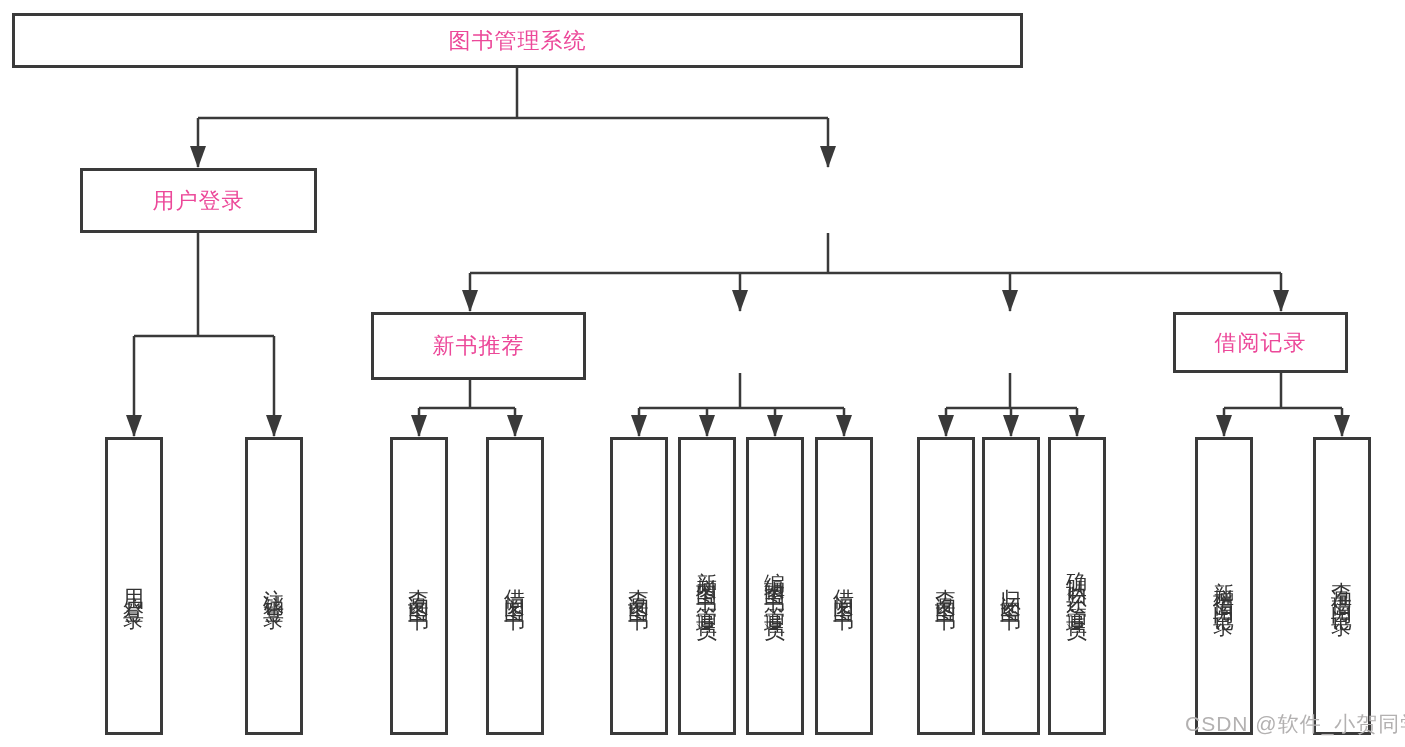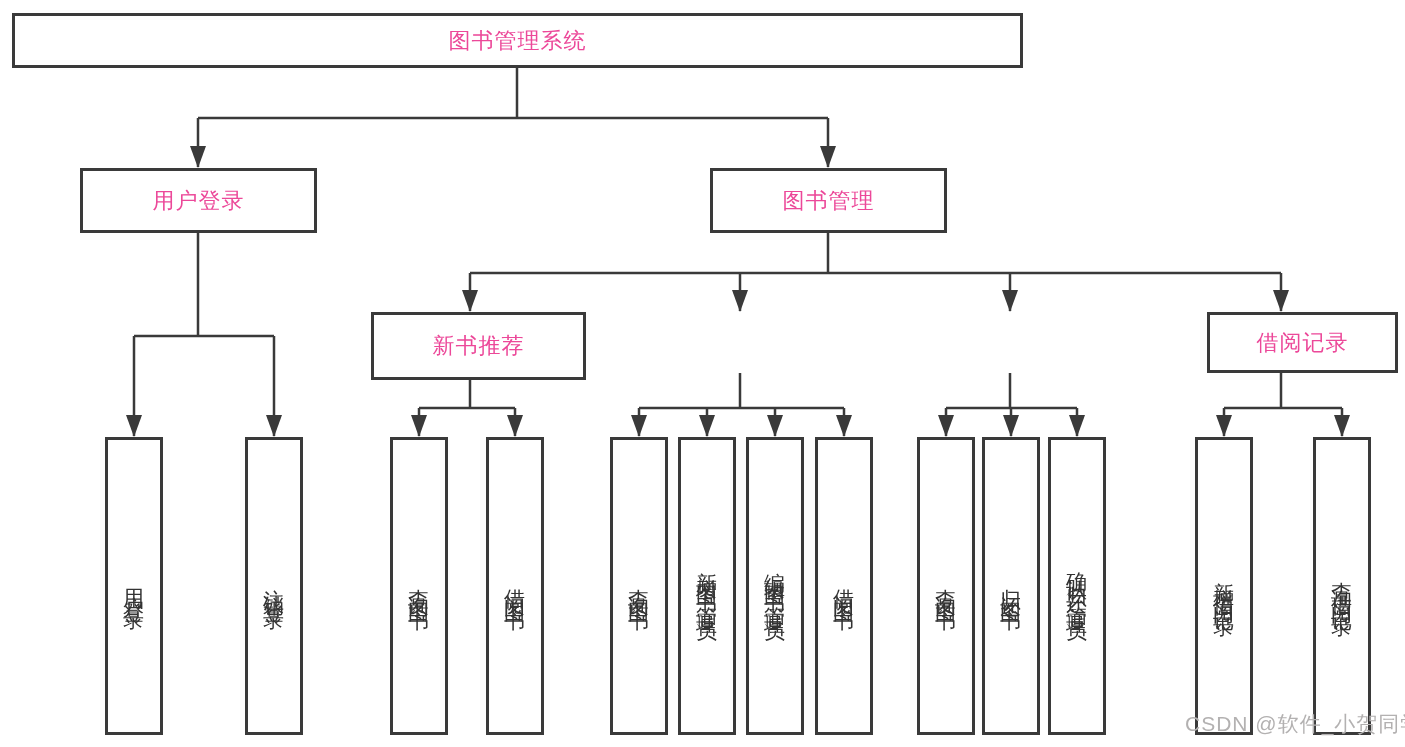--- a/index.html
+++ b/index.html
@@ -104,24 +104,23 @@
     <path d="M946,408 V436" fill="none" stroke="#3a3a3a" stroke-width="2.5" marker-end="url(#arrow)"></path>
     <path d="M1011,408 V436" fill="none" stroke="#3a3a3a" stroke-width="2.5" marker-end="url(#arrow)"></path>
     <path d="M1077,408 V436" fill="none" stroke="#3a3a3a" stroke-width="2.5" marker-end="url(#arrow)"></path>
     <path d="M1224,408 V436" fill="none" stroke="#3a3a3a" stroke-width="2.5" marker-end="url(#arrow)"></path>
     <path d="M1342,408 V436" fill="none" stroke="#3a3a3a" stroke-width="2.5" marker-end="url(#arrow)"></path>
   </svg>
 
   <div class="node" style="left:12px; top:13px; width:1011px; height:55px;">图书管理系统</div>
 
   <div class="node" style="left:80px; top:168px; width:237px; height:65px;">用户登录</div>
-  <div class="node" style="left:710px; top:168px; width:237px; height:65px;">图书管理</div>
 
   <div class="node" style="left:371px; top:312px; width:215px; height:68px;">新书推荐</div>
-  <div class="node" style="left:1173px; top:312px; width:191px; height:61px;margin-left:34px;">借阅记录</div>
+  <div class="node" style="left:1173px; top:312px; width:175px; height:61px;">借阅记录</div>
 
   <div class="vnode" style="left:105px;">
     <span class="vtext">用户登录</span>
   </div>
   <div class="vnode" style="left:245px;">
     <span class="vtext">注销登录</span>
   </div>
 
   <div class="vnode" style="left:390px;">
     <span class="vtext">查询图书</span>

